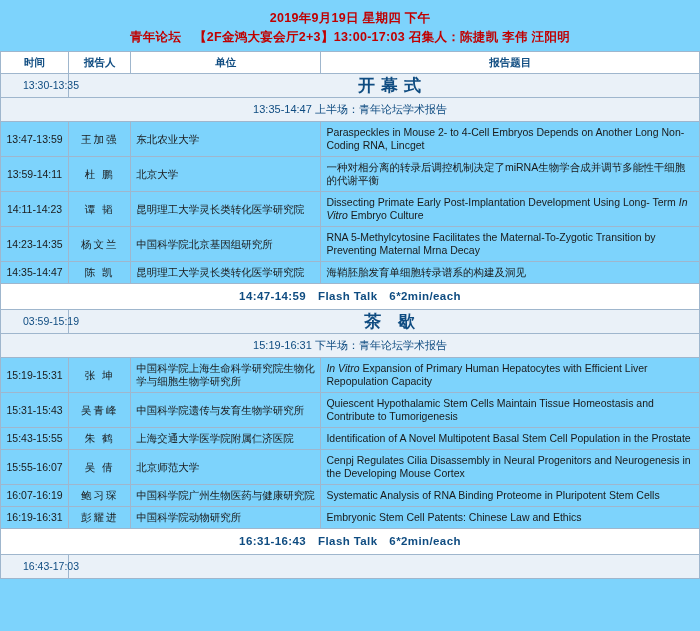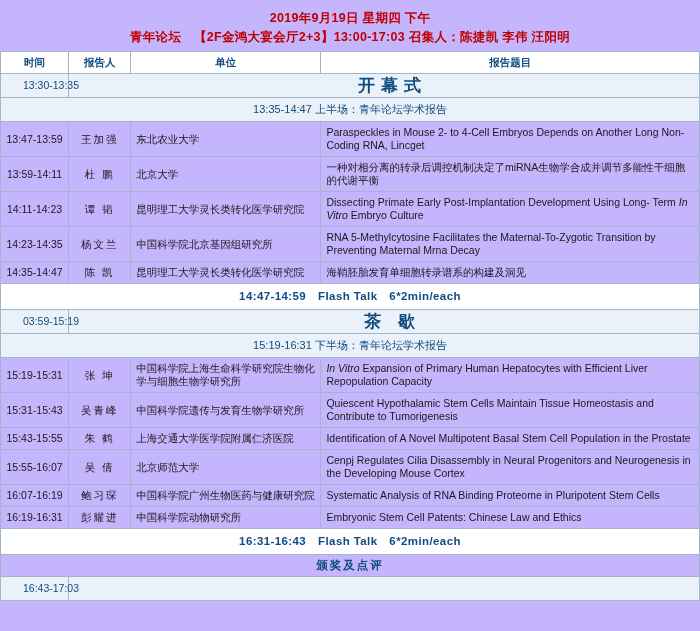--- a/index.html
+++ b/index.html
@@ -9,21 +9,21 @@
   }
   body {
     width: 700px;
     font-family: "Liberation Sans", sans-serif;
     color: #1a1a1a;
   }
   .page {
     width: 700px;
     min-height: 631px;
     position: relative;
-    background: #c4b5fd;
+    background: #7dd3fc;
   }
   .title-block {
     text-align: center;
     padding-top: 9px;
   }
   .date-line {
     color: #c00000;
     font-weight: bold;
     font-size: 12.5px;
     letter-spacing: 0.3px;
@@ -237,23 +237,20 @@
         </tr>
         <tr class="talk-row">
           <td class="time">16:19-16:31</td>
           <td class="speaker">彭耀进</td>
           <td class="affil">中国科学院动物研究所</td>
           <td class="topic">Embryonic Stem Cell Patents: Chinese Law and Ethics</td>
         </tr>
         <tr class="flash">
           <td colspan="4">16:31-16:43　Flash Talk　6*2min/each</td>
         </tr>
-        <tr class="whiterow">
-          <td colspan="4" class="center-label">颁奖及点评</td>
-        </tr>
         <tr class="lightrow">
           <td class="time">16:43-17:03</td>
           <td colspan="3" class="center-label"></td>
         </tr>
       </tbody>
   </table>
 
 </div>
 
 </body></html>

